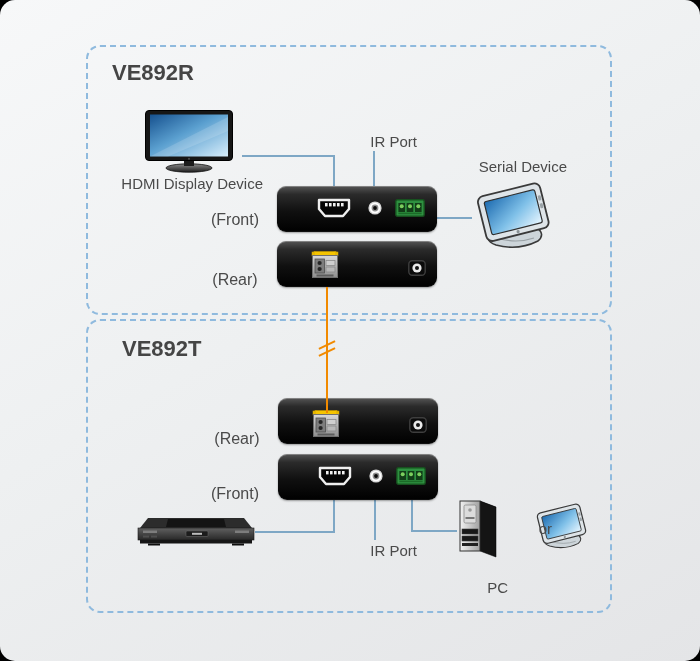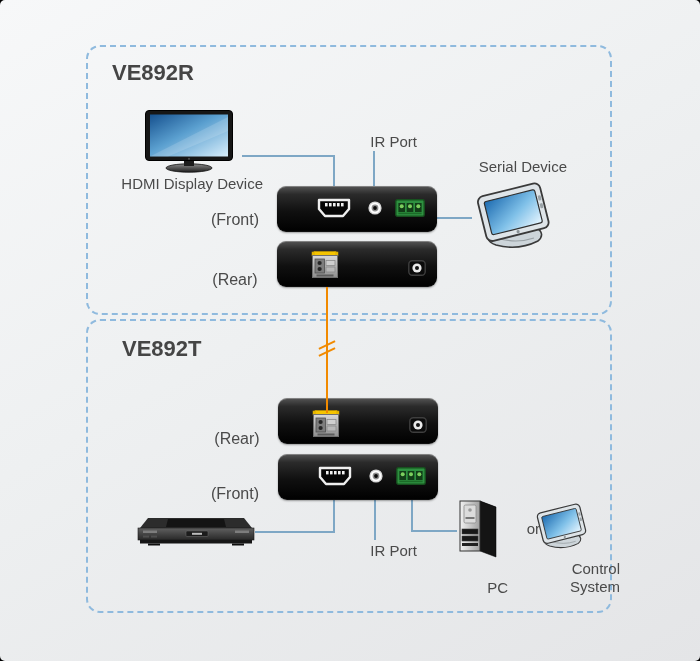--- a/index.html
+++ b/index.html
@@ -1,18 +1,18 @@
 <!DOCTYPE html>
 <html style="--bg-start: #f7f8f9; --bg-end: #e4e5e7; --dashed-border: #8fbade; --connection-line: #7ea7c5; --fiber-cable: #f18a00; --label-text: #4a4a4a; --title-text: #454545; --terminal-green: #2e9140; --sfp-yellow: #f5c400;"><head>
 <meta charset="utf-8">
 <style>
   html,body{margin:0;padding:0;background:#000;}
   #canvas{
     position:relative;width:700px;height:661px;overflow:hidden;
-    border-radius:5px;
+    border-radius:15px;
     background:linear-gradient(150deg,var(--bg-start,#f7f8f9) 0%,#eef0f1 45%,var(--bg-end,#e4e5e7) 100%);
     font-family:"Liberation Sans",sans-serif;
   }
   .dash-box{
     position:absolute;border:2px dashed var(--dashed-border,#8fbade);
     border-radius:14px;z-index:0;box-sizing:border-box;
   }
   .title{
     position:absolute;font-size:22px;font-weight:bold;
     color:var(--title-text,#454545);z-index:4;white-space:nowrap;
@@ -229,23 +229,19 @@
     <rect x="8" y="10" width="20" height="50" fill="url(#pcFrontG)" stroke="#333" stroke-width="1"></rect>
     <rect x="12" y="14" width="12" height="18" rx="1.5" fill="#dcdcdc" stroke="#8a8a8a" stroke-width="0.8"></rect>
     <circle cx="18" cy="19" r="1.8" fill="#9a9a9a"></circle>
     <rect x="13.5" y="26" width="9" height="2" fill="#777"></rect>
     <rect x="10" y="38" width="16" height="5" fill="#181818" stroke="#3c3c3c" stroke-width="0.6"></rect>
     <rect x="10" y="45" width="16" height="5" fill="#181818" stroke="#3c3c3c" stroke-width="0.6"></rect>
     <rect x="10" y="52" width="16" height="3" fill="#202020"></rect>
   </svg>
   <div class="label" style="left:452px;top:579px;width:56px">PC</div>
 
-  <div class="label" style="left:516px;top:520px;width:24px">or</div>
+  <div class="label" style="left:528px;top:520px;width:24px">or</div>
 
   <svg class="icon" style="left:532px;top:499px" width="60" height="56" viewBox="0 0 88 72">
       <use href="#touchpanel"></use>
     </svg>
-  <div class="label twoline" style="left:540px;top:560px;width:80px">
-    <span>Control</span><br>
-    <span>System</span>
-  </div>
 
 </div>
 
 </body></html>

